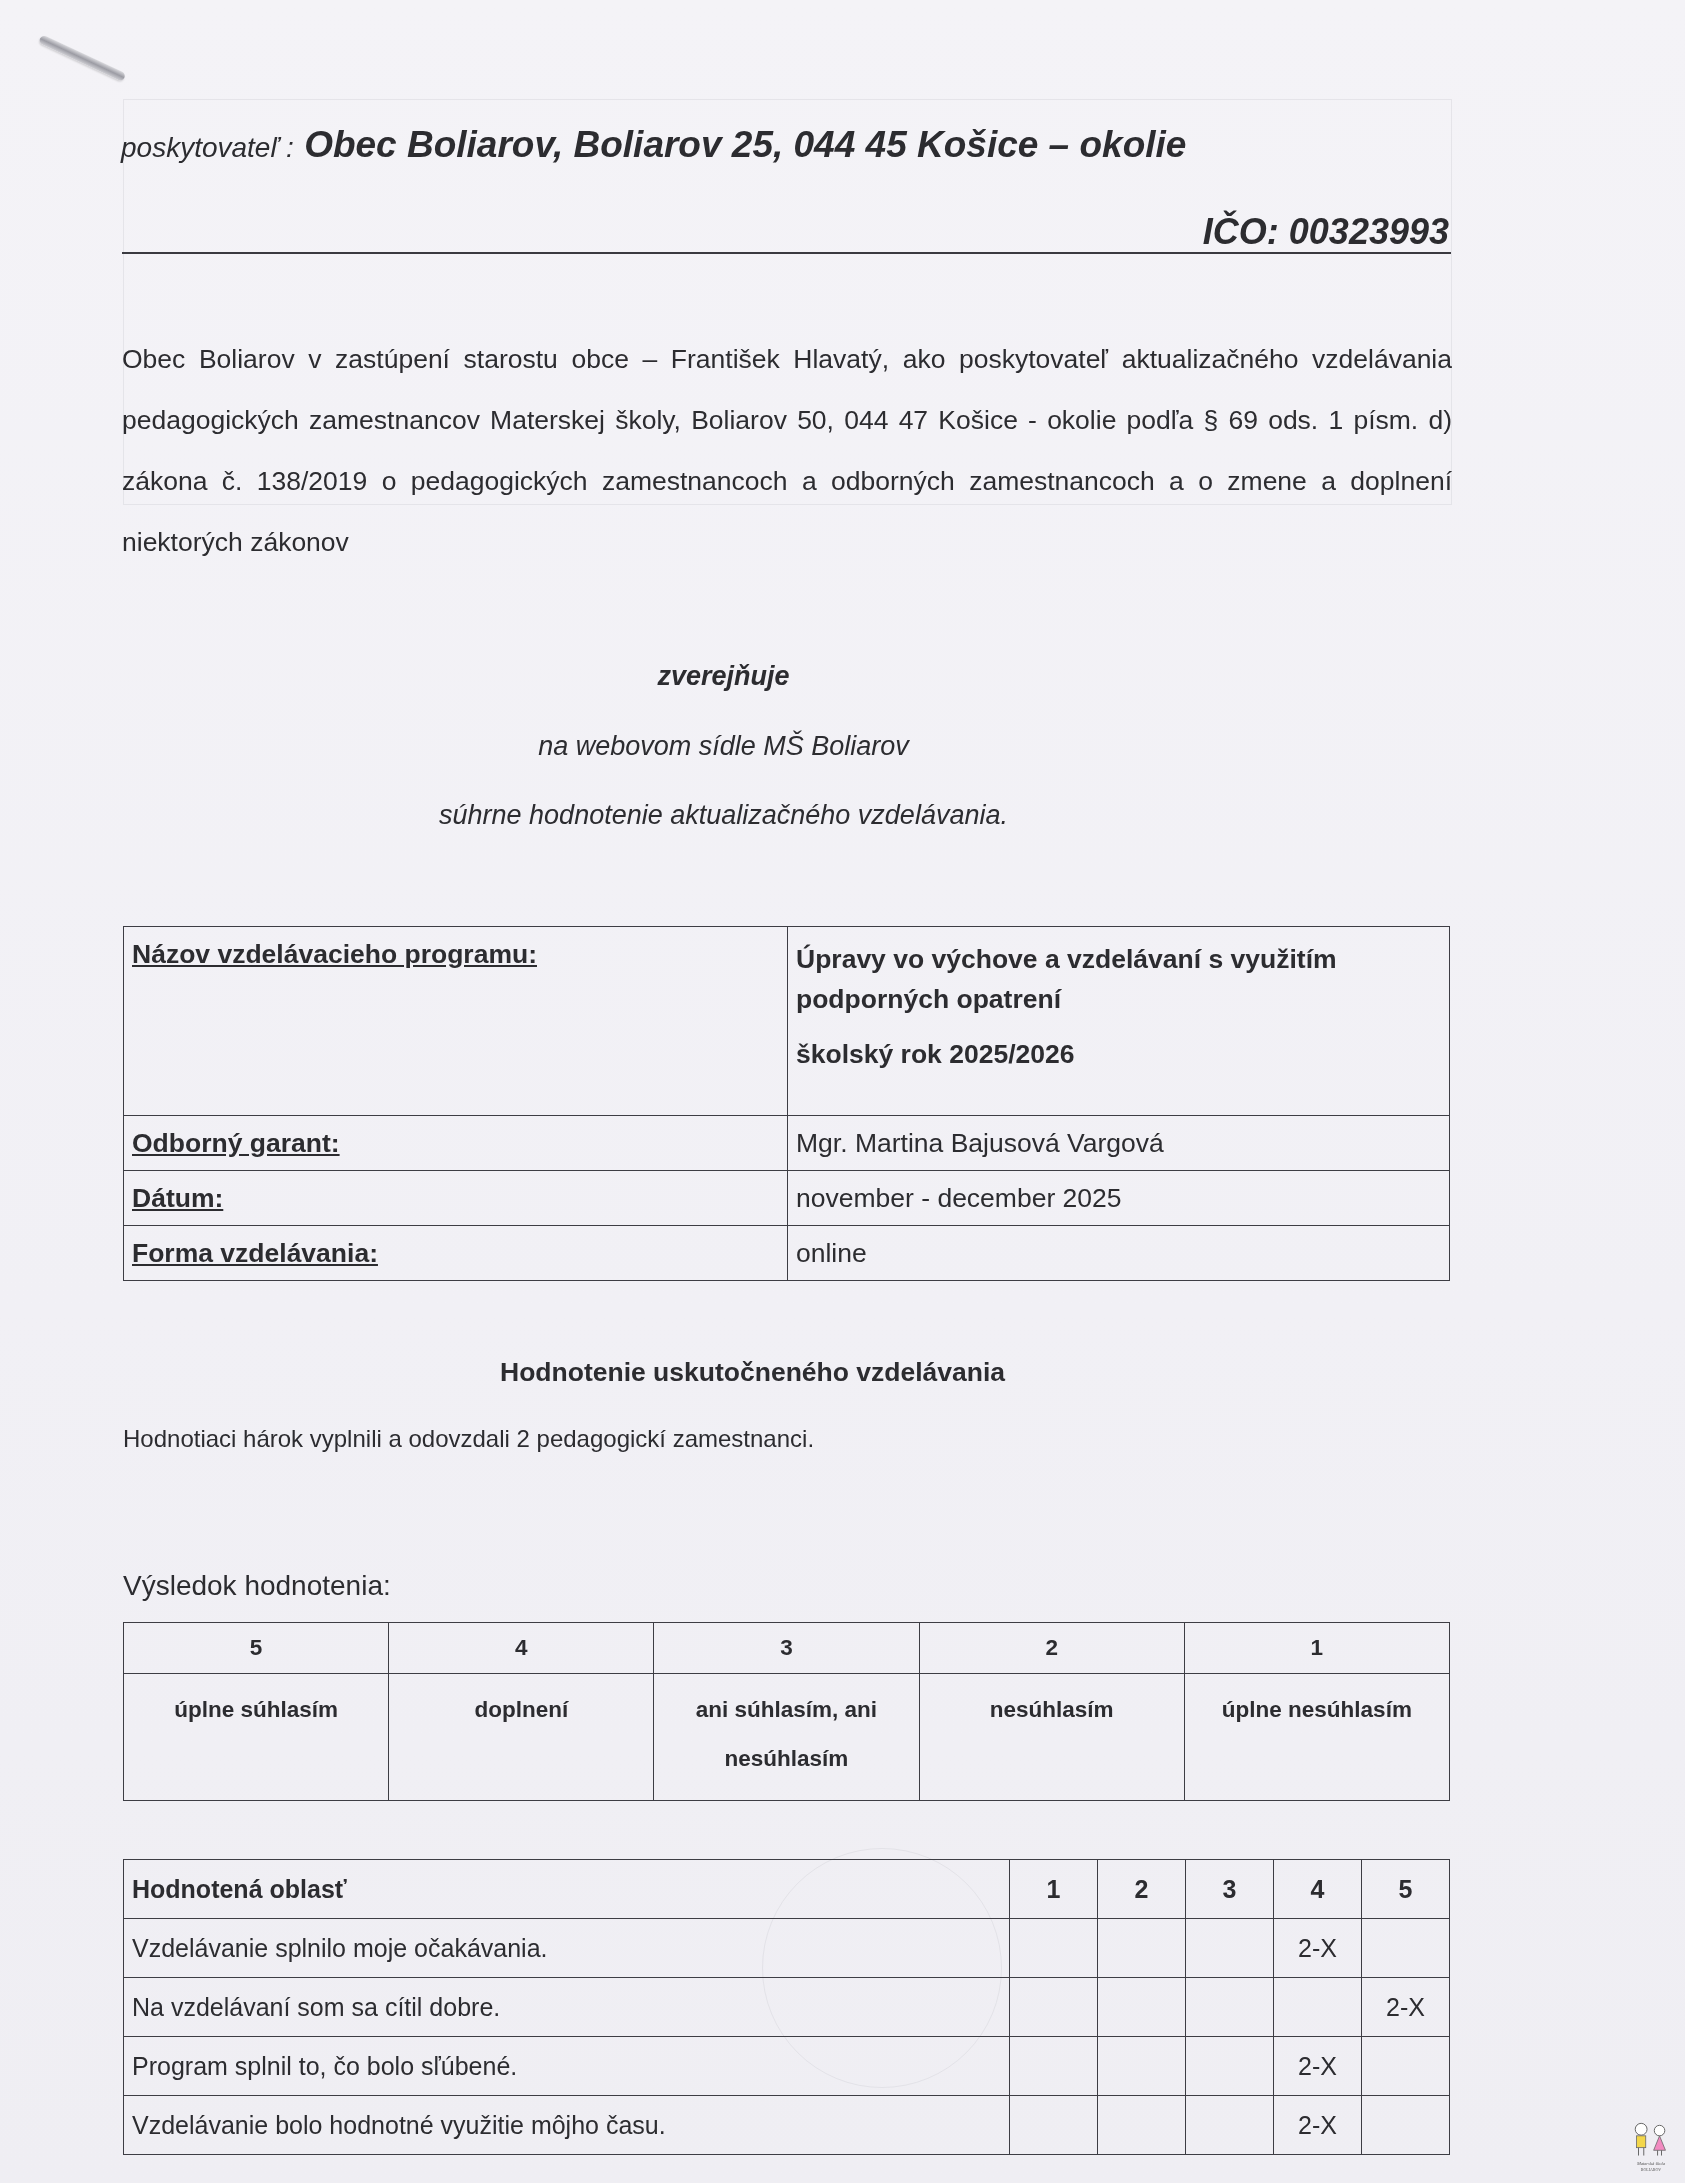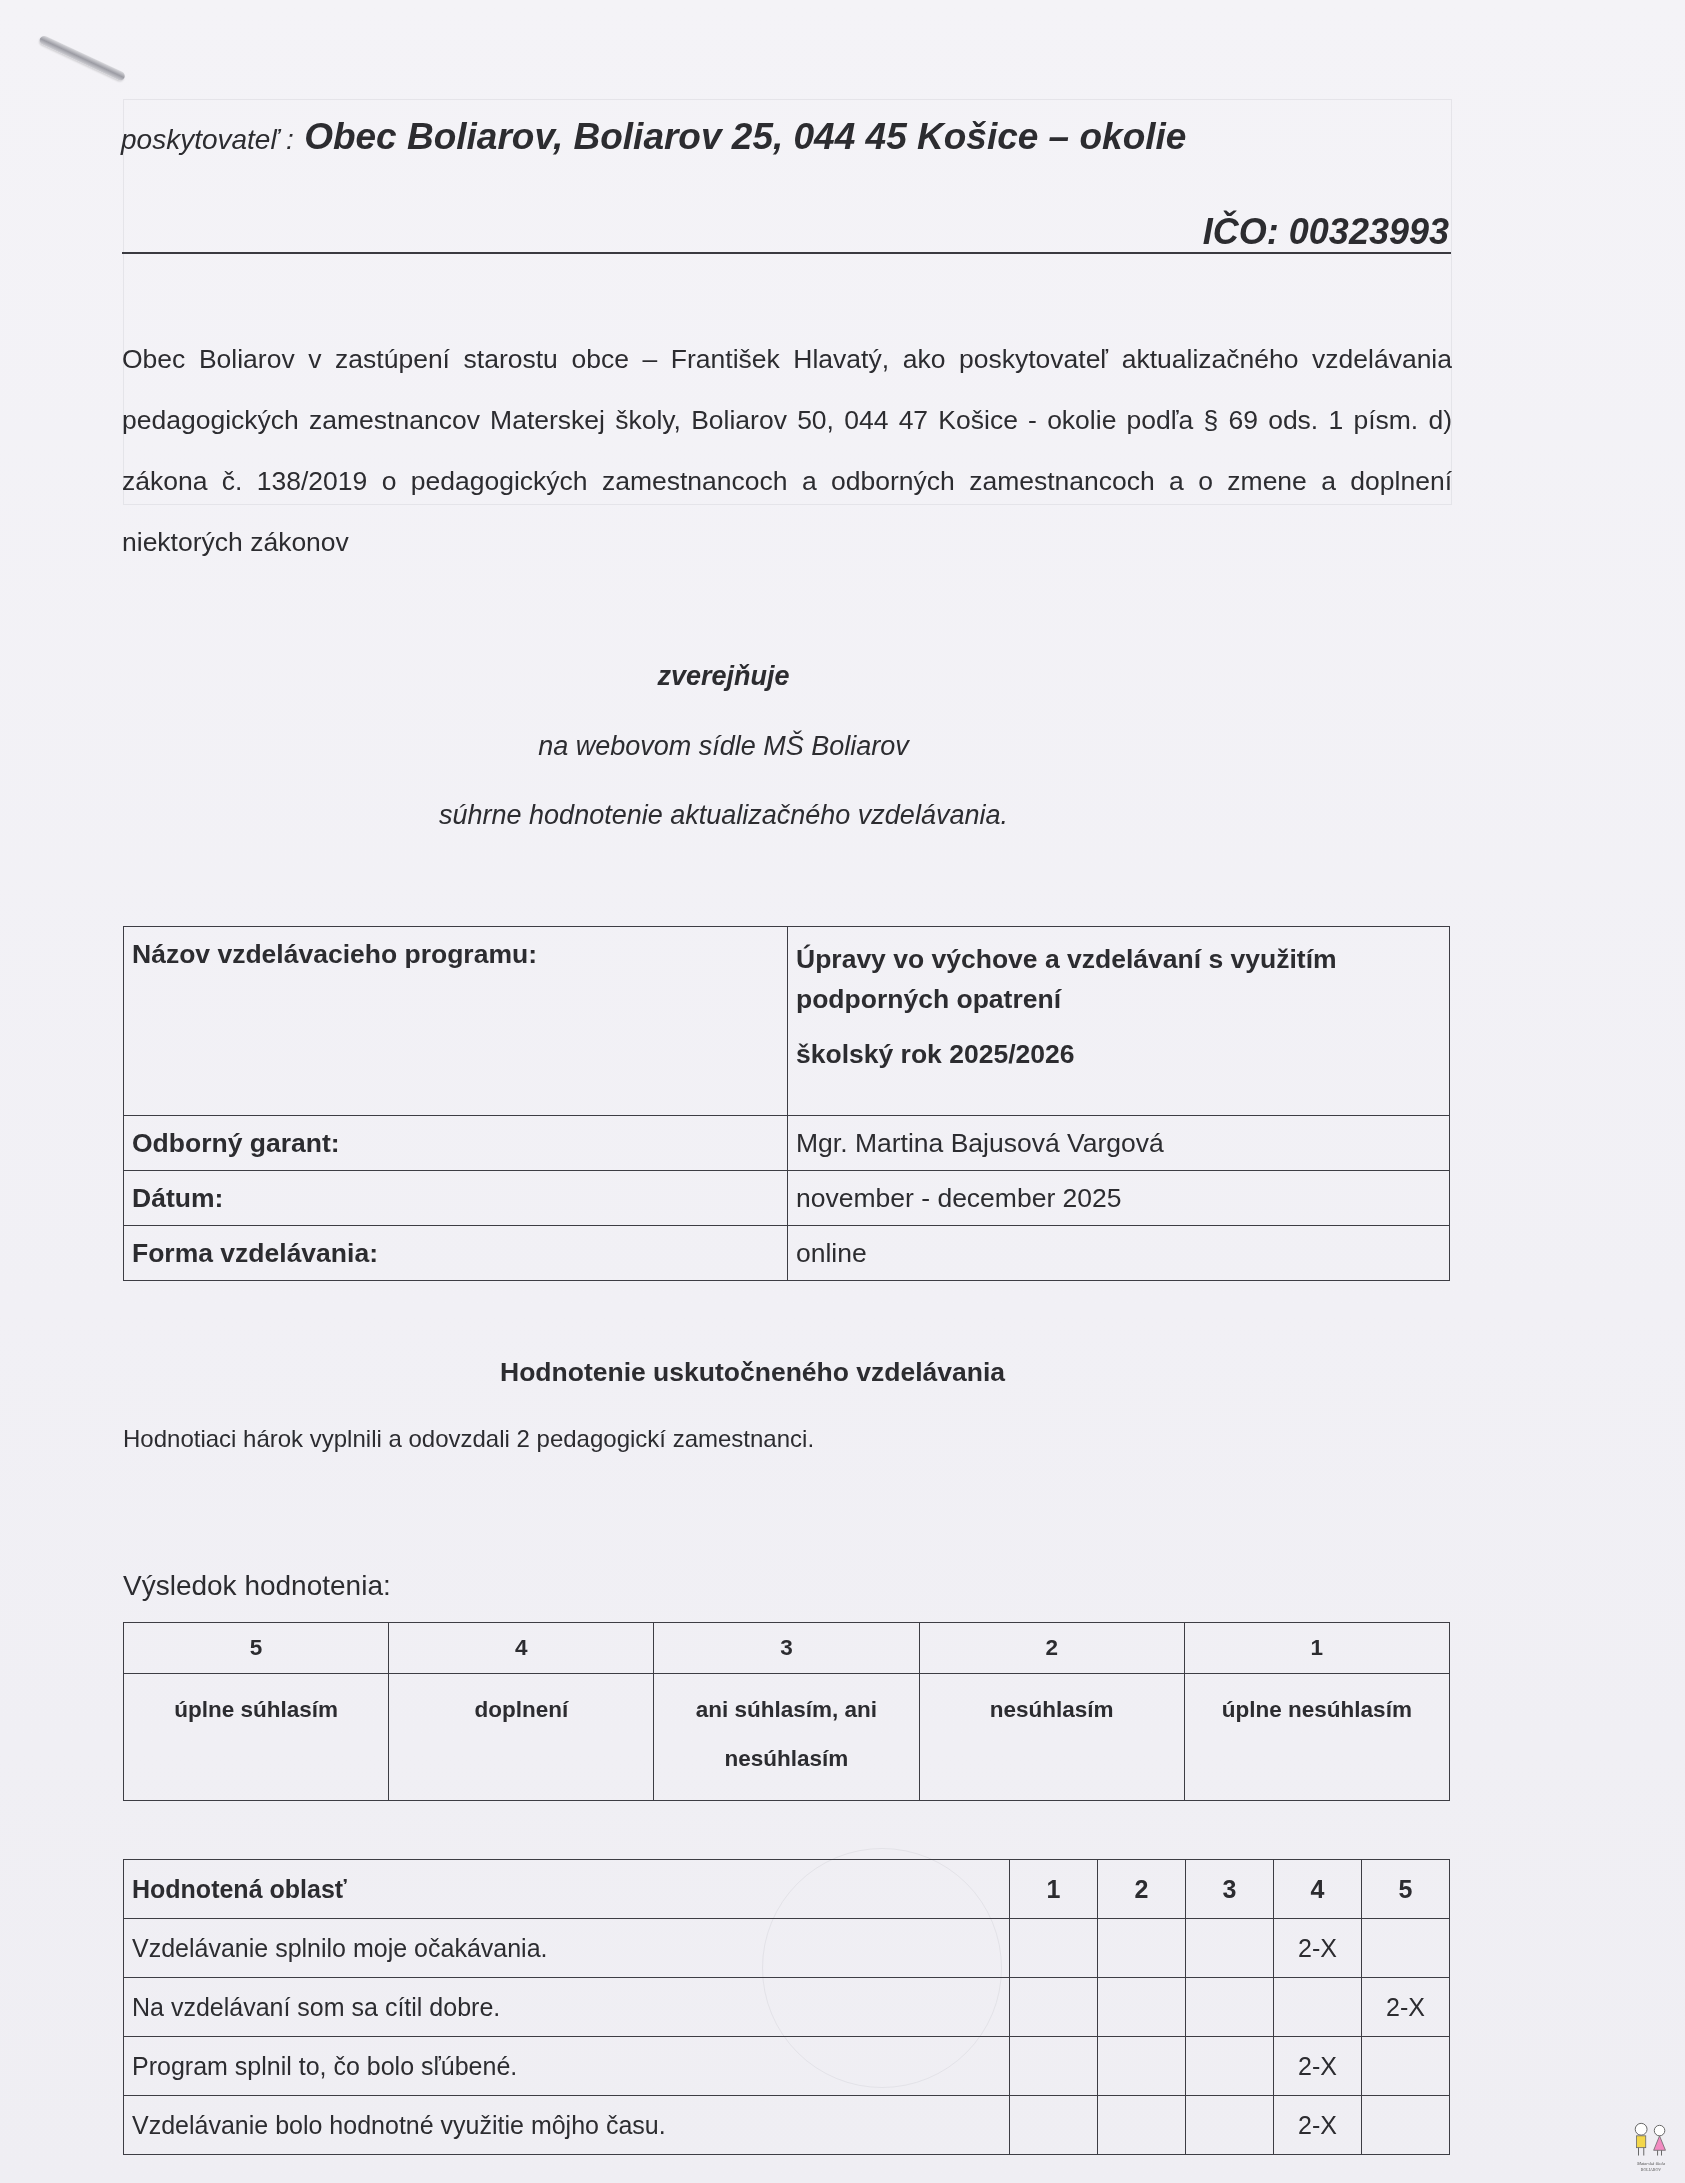--- a/index.html
+++ b/index.html
@@ -16,21 +16,21 @@
   .ghost-box { position: absolute; border: 1.3px solid #d6d5dc; opacity: 0.5; }
 
   .staple {
     position: absolute; left: 40px; top: 34px; width: 93px; height: 9.3px;
     background: linear-gradient(180deg, #d8d8dc, #9c9ca4 50%, #cfcfd4);
     border-radius: 4.6px; transform: rotate(25deg); transform-origin: left center;
     box-shadow: 0 1.3px 2px rgba(0,0,0,0.15);
   }
 
   .header-line {
-    position: absolute; left: 121px; top: 116px;
+    position: absolute; left: 121px; top: 124px;
     font-size: 37px; white-space: nowrap;
   }
   .header-line .label { font-style: italic; font-size: 28px; font-weight: normal; }
   .header-line .org { font-style: italic; font-weight: bold; }
   .ico {
     position: absolute; right: 236px; top: 211px;
     font-size: 36px; font-style: italic; font-weight: bold;
   }
   .rule {
     position: absolute; left: 122px; top: 252px; width: 1329px; height: 2px; background: #3a3a40;
@@ -44,21 +44,21 @@
   .center-line { position: absolute; left: 0; width: 1685px; text-align: center; font-style: italic; font-size: 27px; }
   .pub-verb { top: 661px; left: -119px; font-weight: bold; }
   .pub-where { top: 731px; left: -119px; }
   .pub-what { top: 800px; left: -119px; }
 
   table { border-collapse: collapse; position: absolute; }
   td, th { border: 1.3px solid #3d3d44; }
 
   .info-table { left: 123px; top: 926px; width: 1327px; }
   .info-table td { font-size: 26.5px; padding: 0 8px; vertical-align: top; }
-  .info-table td.k { width: 647px; font-weight: bold; }
+  .info-table td.k { width: 647px; font-weight: bold; text-decoration: underline; }
   .info-table td.v { text-align: left; }
   .info-table tr.r1 td { height: 176px; padding-top: 12px; }
   .info-table tr.r2 td, .info-table tr.r3 td, .info-table tr.r4 td { height: 54px; line-height: 54px; }
   .info-table .prog-title { font-weight: bold; line-height: 40px; }
   .info-table .school-year { font-weight: bold; margin-top: 20px; }
 
   .eval-title {
     position: absolute; left: 500px; top: 1357px; font-size: 26.5px; font-weight: bold;
   }
   .eval-note { position: absolute; left: 123px; top: 1425px; font-size: 24px; }

